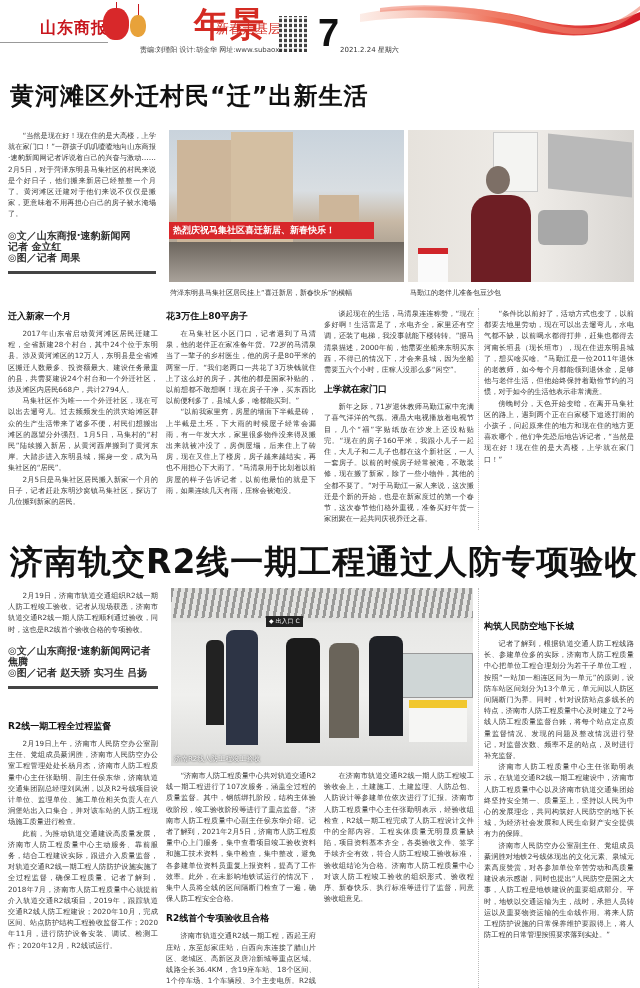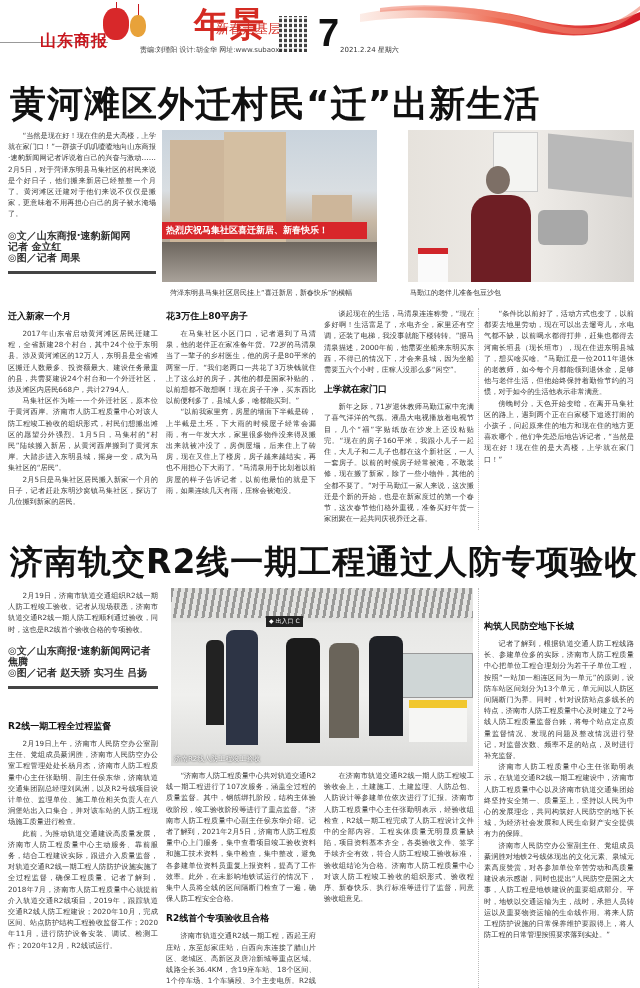--- a/index.html
+++ b/index.html
@@ -2,40 +2,40 @@
 <html><head>
 <meta charset="utf-8">
 <style>
   * { box-sizing: border-box; margin: 0; padding: 0; }
   html, body { width: 640px; height: 988px; background: #ffffff; overflow: hidden; }
   body { font-family: "DejaVu Sans", sans-serif; color: #2a2a2a; position: relative; }
 
   
   .masthead { position: absolute; left: 0; top: 0; width: 640px; height: 62px; }
   .ribbon { position: absolute; left: 360px; top: 0; width: 280px; height: 40px; }
-  .brand { position: absolute; left: 40px; top: 18px; font-size: 16px; font-weight: bold; color: #c8161d; letter-spacing: 1px; margin-top: 13px; }
+  .brand { position: absolute; left: 40px; top: 18px; font-size: 16px; font-weight: bold; color: #c8161d; letter-spacing: 1px; }
   .brand-line { position: absolute; left: 0; top: 42px; width: 108px; height: 1px; background: #999; }
   .lantern { position: absolute; border-radius: 45%; }
   .lantern.l1 { left: 103px; top: 8px; width: 26px; height: 32px; background: #d8282a; }
   .lantern.l2 { left: 130px; top: 15px; width: 16px; height: 22px; background: #e8a23a; }
   .lantern-string { position: absolute; width: 1px; background: #c8161d; }
   .section-big { position: absolute; left: 148px; top: 2px; font-size: 34px; font-family: "DejaVu Serif", serif; font-weight: bold; color: #d42a22; letter-spacing: 2px; margin-left: 46px; }
   .section-sub { position: absolute; left: 216px; top: 20px; font-size: 13px; color: #d42a22; }
   .credits { position: absolute; left: 140px; top: 45px; font-size: 7px; color: #444; white-space: nowrap; }
   .qr { position: absolute; left: 279px; top: 16px; width: 30px; height: 36px; background:
         repeating-linear-gradient(90deg, #222 0 3px, #fff 3px 5px),
         #222; opacity: 0.85; }
   .qr::after { content: ""; position: absolute; left: 0; top: 0; width: 100%; height: 100%;
         background: repeating-linear-gradient(0deg, transparent 0 3px, rgba(255,255,255,0.8) 3px 5px); }
   .page-no { position: absolute; left: 318px; top: 12px; font-size: 38px; font-weight: bold; color: #111; font-family: "Liberation Sans", sans-serif; }
   .date { position: absolute; left: 340px; top: 45px; font-size: 7px; color: #333; white-space: nowrap; }
 
   
   .headline { position: absolute; left: 10px; font-weight: bold; color: #111; letter-spacing: 1px; white-space: nowrap; }
-  .h1 { top: 80px; font-size: 36px; }
+  .h1 { top: 80px; font-size: 24px; }
   .h2 { top: 540px; font-size: 33px; }
 
   
   .col { position: absolute; font-size: 7.2px; line-height: 11.2px; color: #3a3a3a; text-align: justify; }
   .col p { text-indent: 2em; }
   .sub-head { font-weight: bold; font-size: 9px; color: #111; margin: 2px 0 6px 0; line-height: 12px; }
   .byline { font-size: 10px; line-height: 11px; text-align: left; font-weight: bold; color: #333; margin-top: 10px; }
   .rule { height: 3px; background: #444; margin-top: 8px; }
   .dots { position: absolute; width: 1px; border-left: 1px dotted #bbb; }
 
@@ -78,21 +78,21 @@
 <div class="col" style="left:8px;top:130px;width:148px;">
   <p>“当然是现在好！现在住的是大高楼，上学就在家门口！”一群孩子叽叽喳喳地向山东商报·速豹新闻网记者诉说着自己的兴奋与激动……2月5日，对于菏泽东明县马集社区的村民来说是个好日子，他们搬来新居已经整整一个月了。黄河滩区迁建对于他们来说不仅仅是搬家，更意味着不用再担心自己的房子被水淹塌了。</p>
   <div class="byline">
     <div>◎文／山东商报·速豹新闻网</div>
     <div>记者 金立红</div>
     <div>◎图／记者 周果</div>
   </div>
   <div class="rule"></div>
 </div>
 
-<div class="photo" style="left:162px;top:130px;width:215px;height:152px;background:linear-gradient(180deg,#c9d3dc 0%,#d9dee2 40%,#c8b9a6 60%,#8a8378 100%);font-family:Liberation Serif, serif;">
+<div class="photo" style="left:169px;top:130px;width:235px;height:152px;background:linear-gradient(180deg,#c9d3dc 0%,#d9dee2 40%,#c8b9a6 60%,#8a8378 100%);font-family:Liberation Serif, serif;">
   <div style="position:absolute;left:8px;top:10px;width:60px;height:105px;background:#cdb69a;"></div>
   <div style="position:absolute;left:62px;top:2px;width:62px;height:112px;background:#d4bfa2;"></div>
   <div style="position:absolute;left:150px;top:65px;width:40px;height:40px;background:#cdb69a;"></div>
   <div class="banner" style="left:0;top:92px;width:205px;">热烈庆祝马集社区喜迁新居、新春快乐！</div>
   <div style="position:absolute;left:0;top:112px;width:235px;height:40px;background:linear-gradient(180deg,#6d665e,#a9a29a);"></div>
 </div>
 <div class="caption" style="left:170px;top:288px;">菏泽东明县马集社区居民挂上“喜迁新居，新春快乐”的横幅</div>
 
 <div class="photo" style="left:408px;top:130px;width:226px;height:152px;background:linear-gradient(90deg,#e6e2dc 0%,#efece8 55%,#d9d6d2 100%);">
   <div style="position:absolute;left:85px;top:2px;width:45px;height:60px;background:#f4f4f2;border:1px solid #ccc;"></div>
@@ -100,21 +100,21 @@
   <div style="position:absolute;left:63px;top:65px;width:60px;height:87px;background:#6e1e24;border-radius:20px 20px 0 0;"></div>
   <div style="position:absolute;left:78px;top:36px;width:24px;height:28px;background:#7d6f66;border-radius:50%;"></div>
   <div style="position:absolute;left:130px;top:80px;width:50px;height:35px;background:#a8a8a8;border-radius:6px;"></div>
   <div style="position:absolute;left:10px;top:118px;width:30px;height:34px;background:#fafafa;border-top:6px solid #d0252a;"></div>
 </div>
 <div class="caption" style="left:410px;top:288px;">马勤江的老伴儿准备包豆沙包</div>
 
 <div class="col" style="left:8px;top:308px;width:150px;">
   <div class="sub-head">迁入新家一个月</div>
   <p>2017年山东省启动黄河滩区居民迁建工程，全省新建28个村台，其中24个位于东明县。涉及黄河滩区的12万人，东明县是全省滩区搬迁人数最多、投资额最大、建设任务最重的县，共需要建设24个村台和一个外迁社区，涉及滩区内居民668户，共计2794人。</p>
-  <p>马集社区作为唯一一个外迁社区，原本位于黄河西岸。济南市人防工程质量中心对该人防工程竣工验收的组织形式，村民们想搬出滩区的愿望分外强烈。1月5日，马集村的“村民”陆续搬入新居，从黄河西岸搬到了黄河东岸。大踏步进入东明县城，摇身一变，成为马集社区的“居民”。</p>
+  <p>马集社区作为唯一一个外迁社区，现在可以出去遛弯儿。过去频频发生的洪灾给滩区群众的生产生活带来了诸多不便，村民们想搬出滩区的愿望分外强烈。1月5日，马集村的“村民”陆续搬入新居，从黄河西岸搬到了黄河东岸。大踏步进入东明县城，摇身一变，成为马集社区的“居民”。</p>
   <p>2月5日是马集社区居民搬入新家一个月的日子，记者赶赴东明沙窝镇马集社区，探访了几位搬到新家的居民。</p>
 </div>
 
 <div class="col" style="left:166px;top:308px;width:150px;">
   <div class="sub-head">花3万住上80平房子</div>
   <p>在马集社区小区门口，记者遇到了马清泉，他的老伴正在家准备年货。72岁的马清泉当了一辈子的乡村医生，他的房子是80平米的两室一厅。“我们老两口一共花了3万块钱就住上了这么好的房子，其他的都是国家补贴的，以前想都不敢想啊！现在房子干净，买东西比以前便利多了，县城人多，啥都能买到。”</p>
   <p>“以前我家里穷，房屋的墙面下半截是砖，上半截是土坯，下大雨的时候屋子经常会漏雨，有一年发大水，家里很多物件没来得及搬出来就被冲没了，房倒屋塌，后来住上了砖房，现在又住上了楼房，房子越来越结实，再也不用担心下大雨了。”马清泉用手比划着以前房屋的样子告诉记者，以前他最怕的就是下雨，如果连续几天有雨，庄稼会被淹没。</p>
 </div>
 
 <div class="col" style="left:324px;top:308px;width:150px;">

